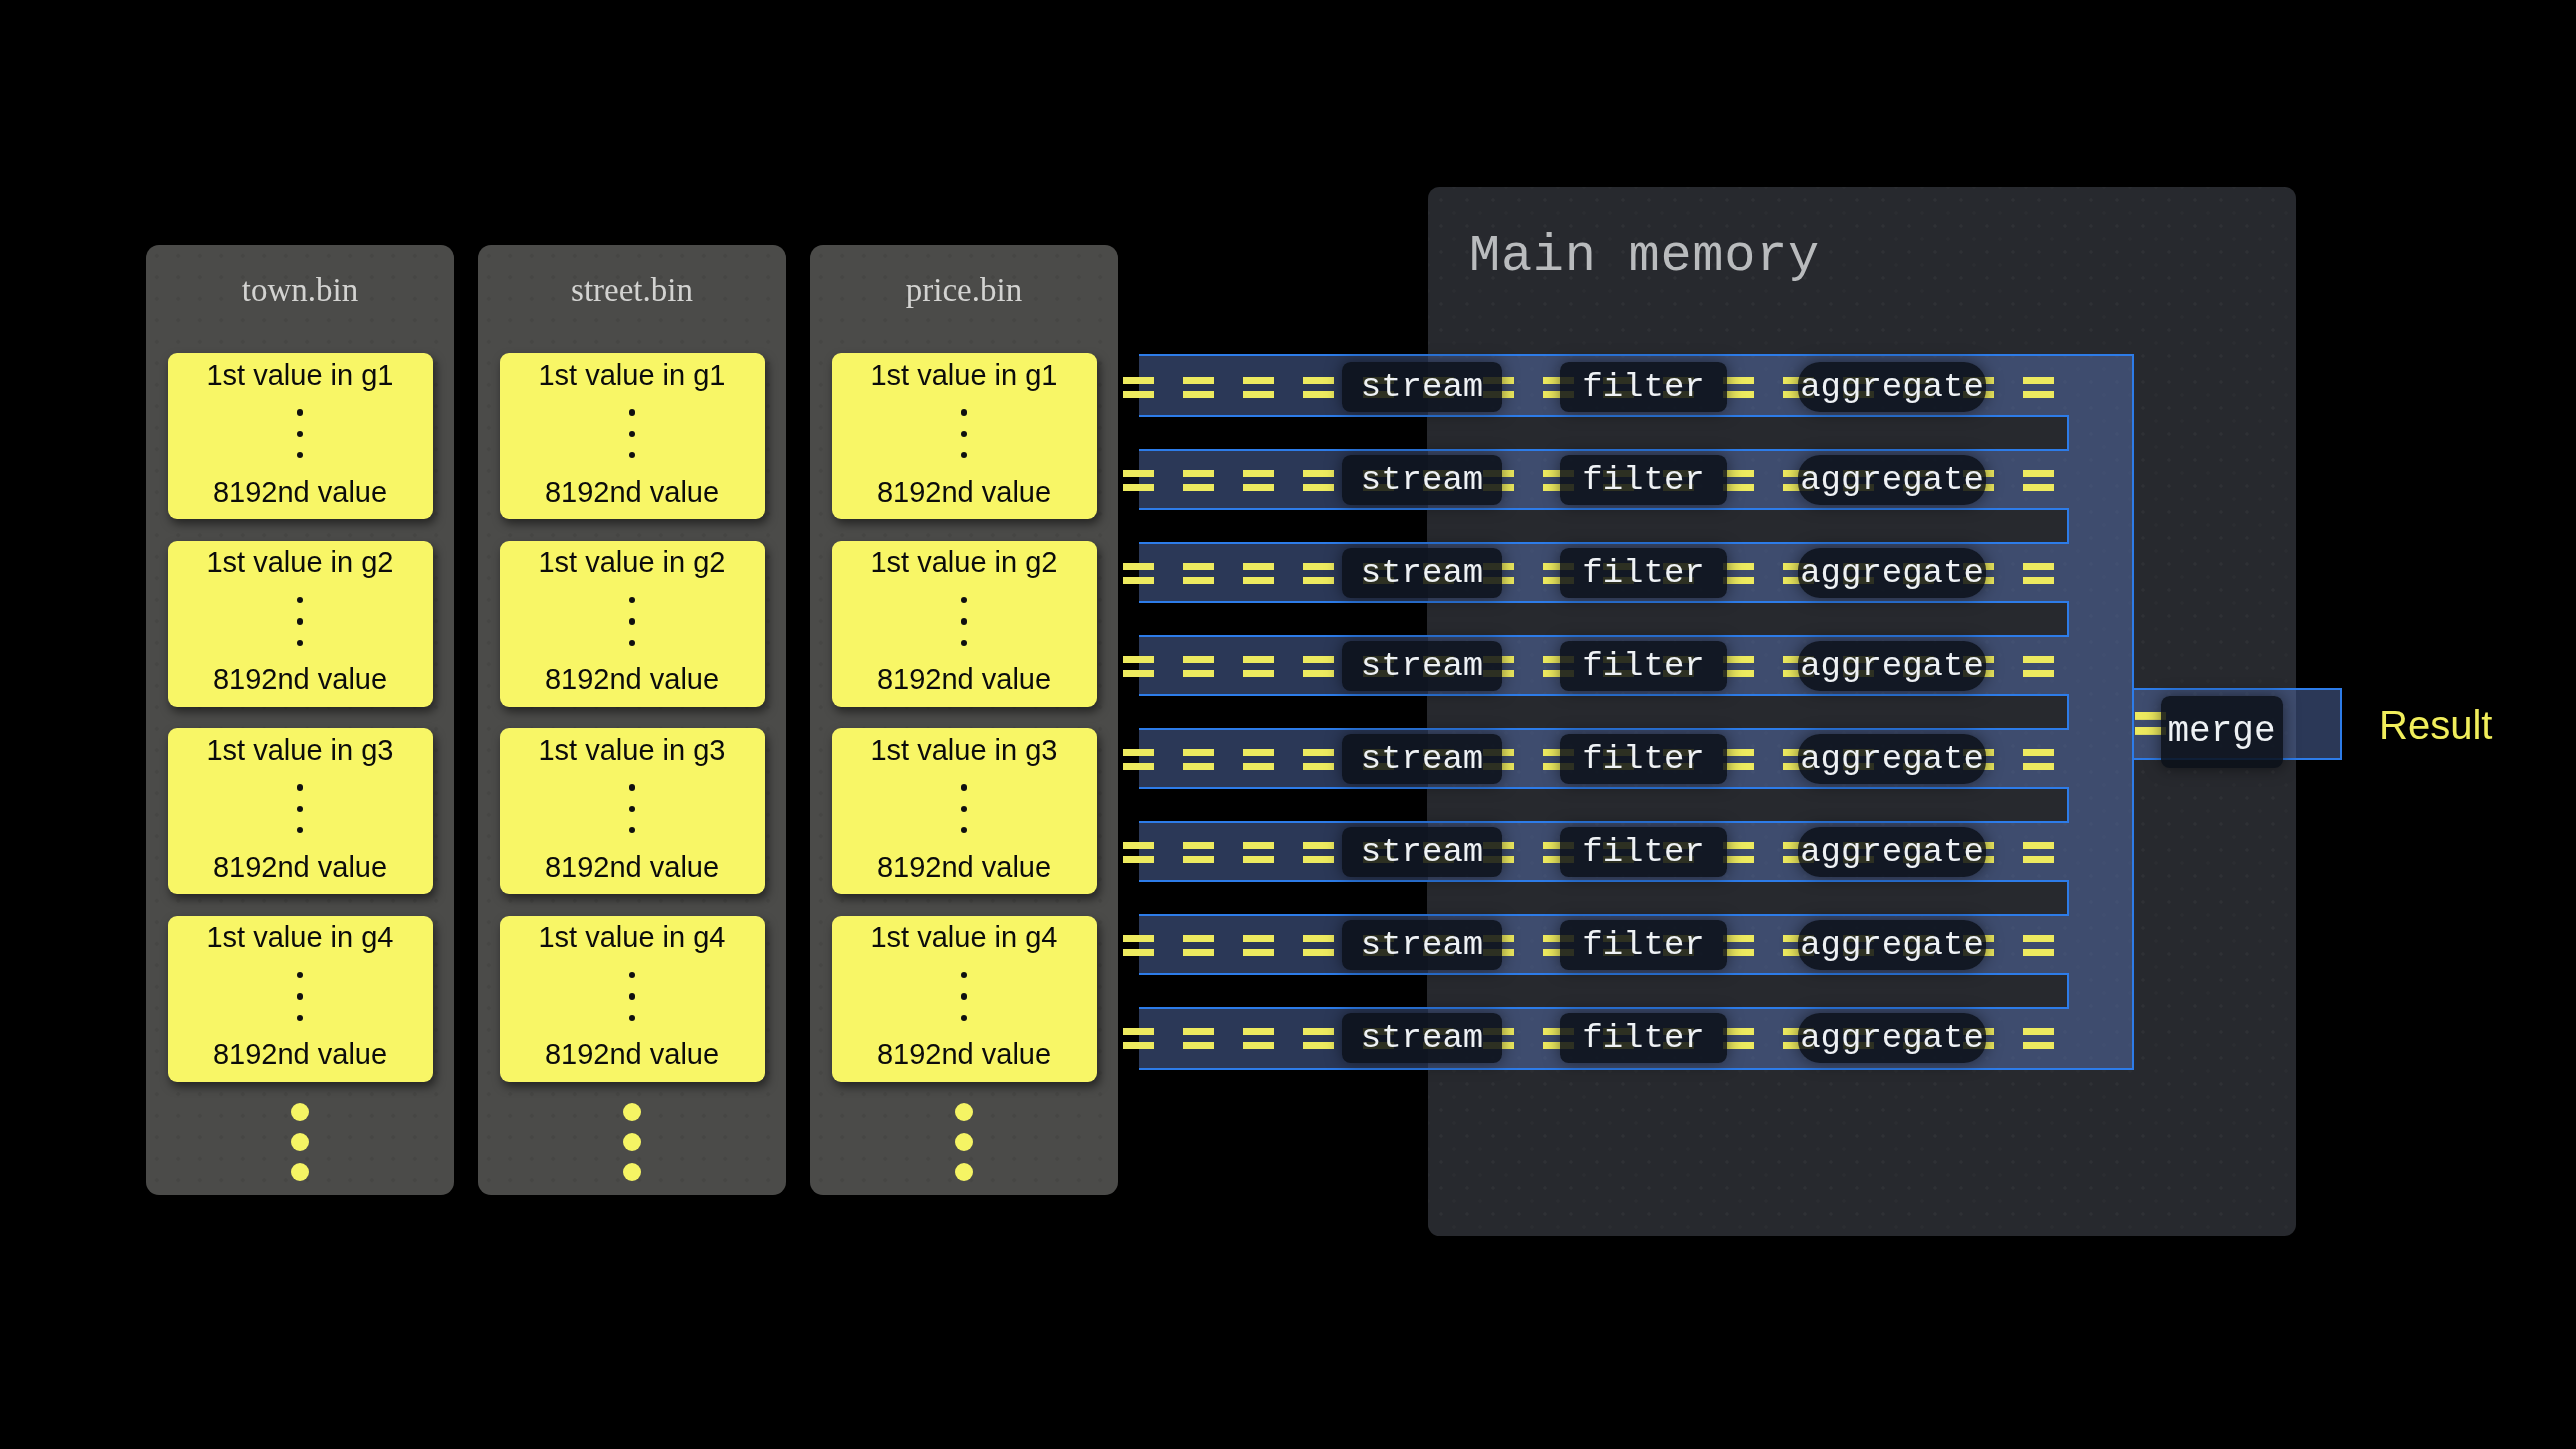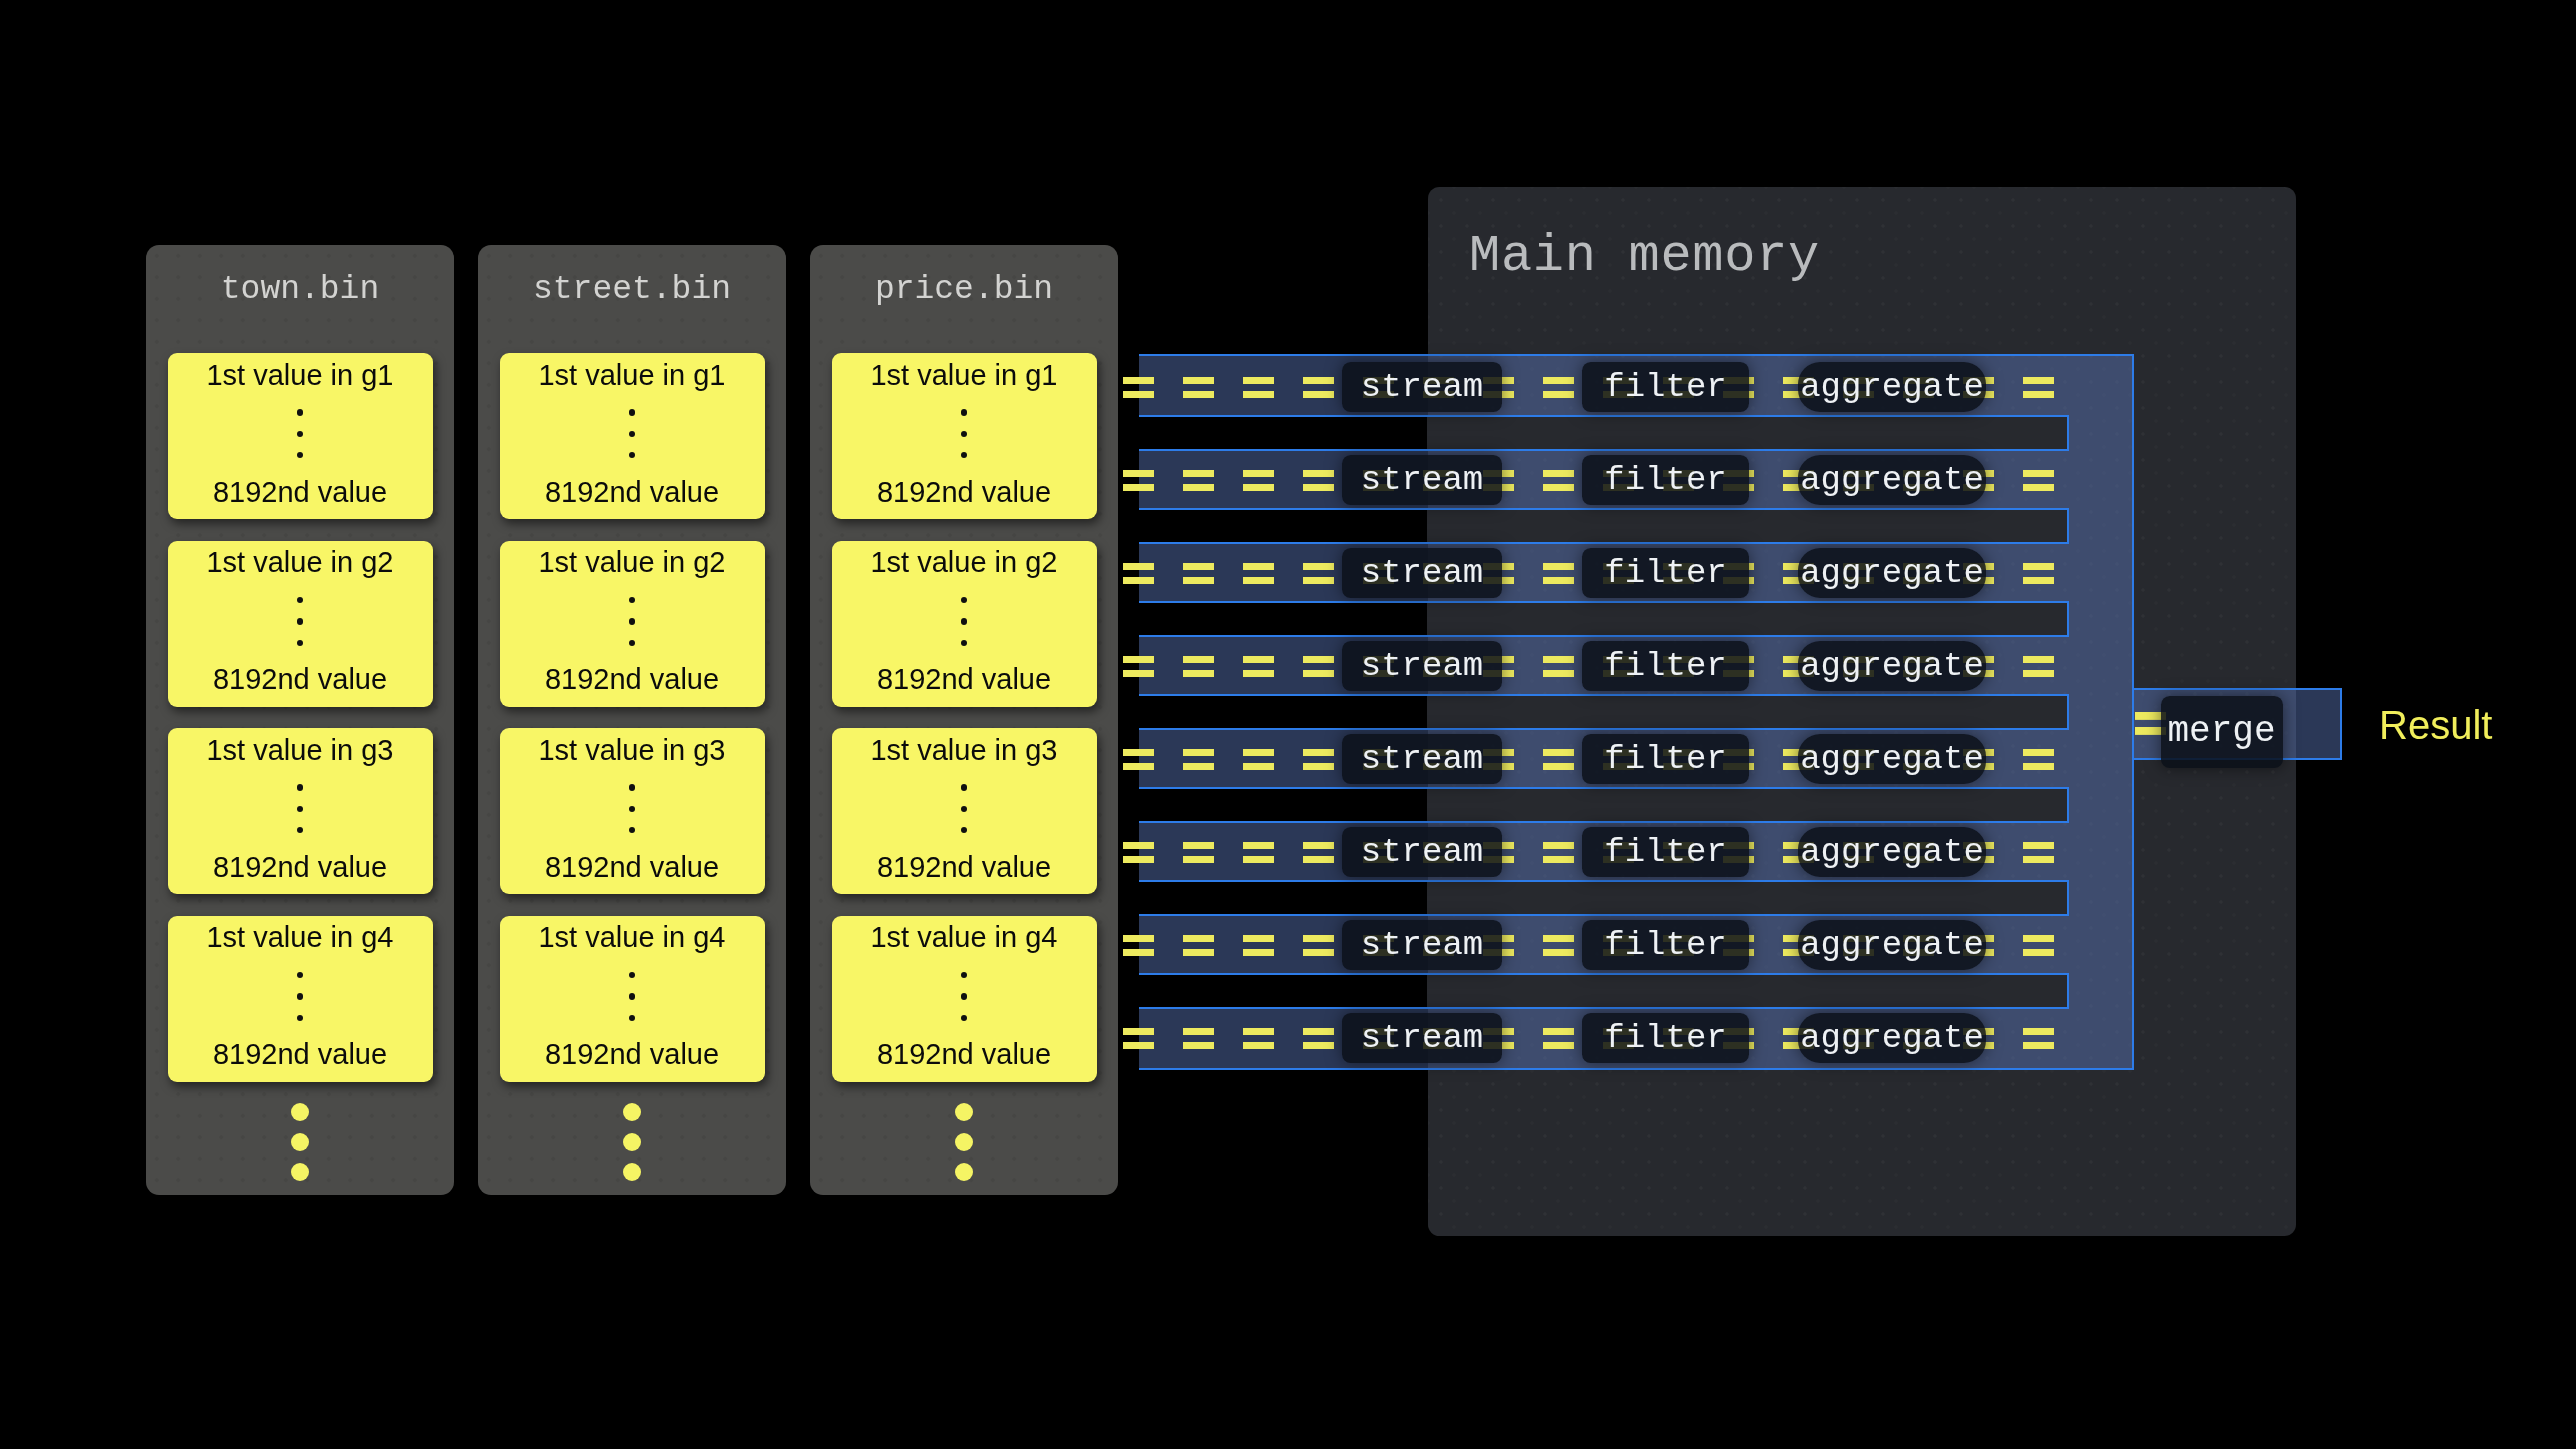--- a/index.html
+++ b/index.html
@@ -8,21 +8,21 @@
     --block-yellow:#f8f666; --result-yellow:#f1ee5b; --memory-bg:#27292e; --file-bg:#4b4b49;
   }
   .stage{position:relative;width:2576px;height:1449px;background:#000;overflow:hidden;
          font-family:"Liberation Sans",sans-serif;}
 
   
   #files{position:absolute;left:146px;top:245px;display:flex;gap:24px;}
   .file-col{width:308px;height:950px;background-color:var(--file-bg);border-radius:13px;
     box-shadow:0 7.2px 18.6px rgba(0,0,0,0.55);text-align:center;
     background-image:radial-gradient(rgba(0,0,0,0.07) 1.8px,transparent 2.1px);background-size:21.5px 21.5px;}
-  .file-name{margin:24px 0 0;font-family:Liberation Mono, monospace;font-weight:400;
+  .file-name{margin:24px 0 0;font-family:Liberation Serif, serif;font-weight:400;
     font-size:33px;line-height:42px;color:#d3d3d1;}
   .blocks{margin-top:42px;}
   .granule{width:265px;height:166px;margin:0 auto 21.5px;background:var(--block-yellow);
     border-radius:9px;box-shadow:2.9px 5px 10px rgba(0,0,0,0.5);box-sizing:border-box;
     display:flex;flex-direction:column;justify-content:space-between;align-items:center;
     padding:5.7px 0 10px;color:#0b0b0b;font-size:29px;}
   .vdots{display:flex;flex-direction:column;gap:15px;}
   .vdots i{width:6.4px;height:6.4px;border-radius:50%;background:#101010;}
   .more-dots{margin-top:17px;display:flex;flex-direction:column;align-items:center;gap:12px;}
   .more-dots i{width:18px;height:18px;border-radius:50%;background:#f5f464;}
@@ -44,21 +44,21 @@
   .lane{position:absolute;left:0;width:100%;height:63px;}
   .dash-track{position:absolute;left:-15.7px;top:21px;width:937px;height:21.5px;
     background-image:repeating-linear-gradient(90deg,var(--dash-yellow) 0 31.5px,transparent 31.5px 60px),
                      repeating-linear-gradient(90deg,var(--dash-yellow) 0 31.5px,transparent 31.5px 60px);
     background-size:100% 7.2px,100% 7.2px;background-repeat:no-repeat,no-repeat;
     background-position:0 0,0 14.3px;}
   .chip{position:absolute;top:6.4px;height:50px;border-radius:8.6px;background:rgba(11,15,23,0.85);
     box-shadow:0 0 15.7px rgba(0,0,0,0.5);color:#eef1f4;font-family:Liberation Mono, monospace;
     font-size:34px;display:flex;align-items:center;justify-content:center;}
   .chip-stream{left:203px;width:160px;}
-  .chip-filter{left:443px;width:167px;}
+  .chip-filter{left:421px;width:167px;}
   .chip-aggregate{left:659px;width:188px;border-radius:22px;}
 
   
   .merge-lane{position:absolute;left:2134px;top:688px;width:208px;height:72px;box-sizing:border-box;
     border:2.1px solid var(--accent-blue);border-left:none;background:var(--lane-fill);}
   .merge-dash{left:1.4px;top:22px;width:31.5px;height:23px;background-size:100% 7.9px,100% 7.9px;
     background-position:0 0,0 15px;}
   .chip-merge{left:26.5px;top:5.7px;width:122px;height:72px;font-size:36px;}
   .result{position:absolute;left:2379px;top:699px;font-size:40px;line-height:52px;
     color:var(--result-yellow);}

